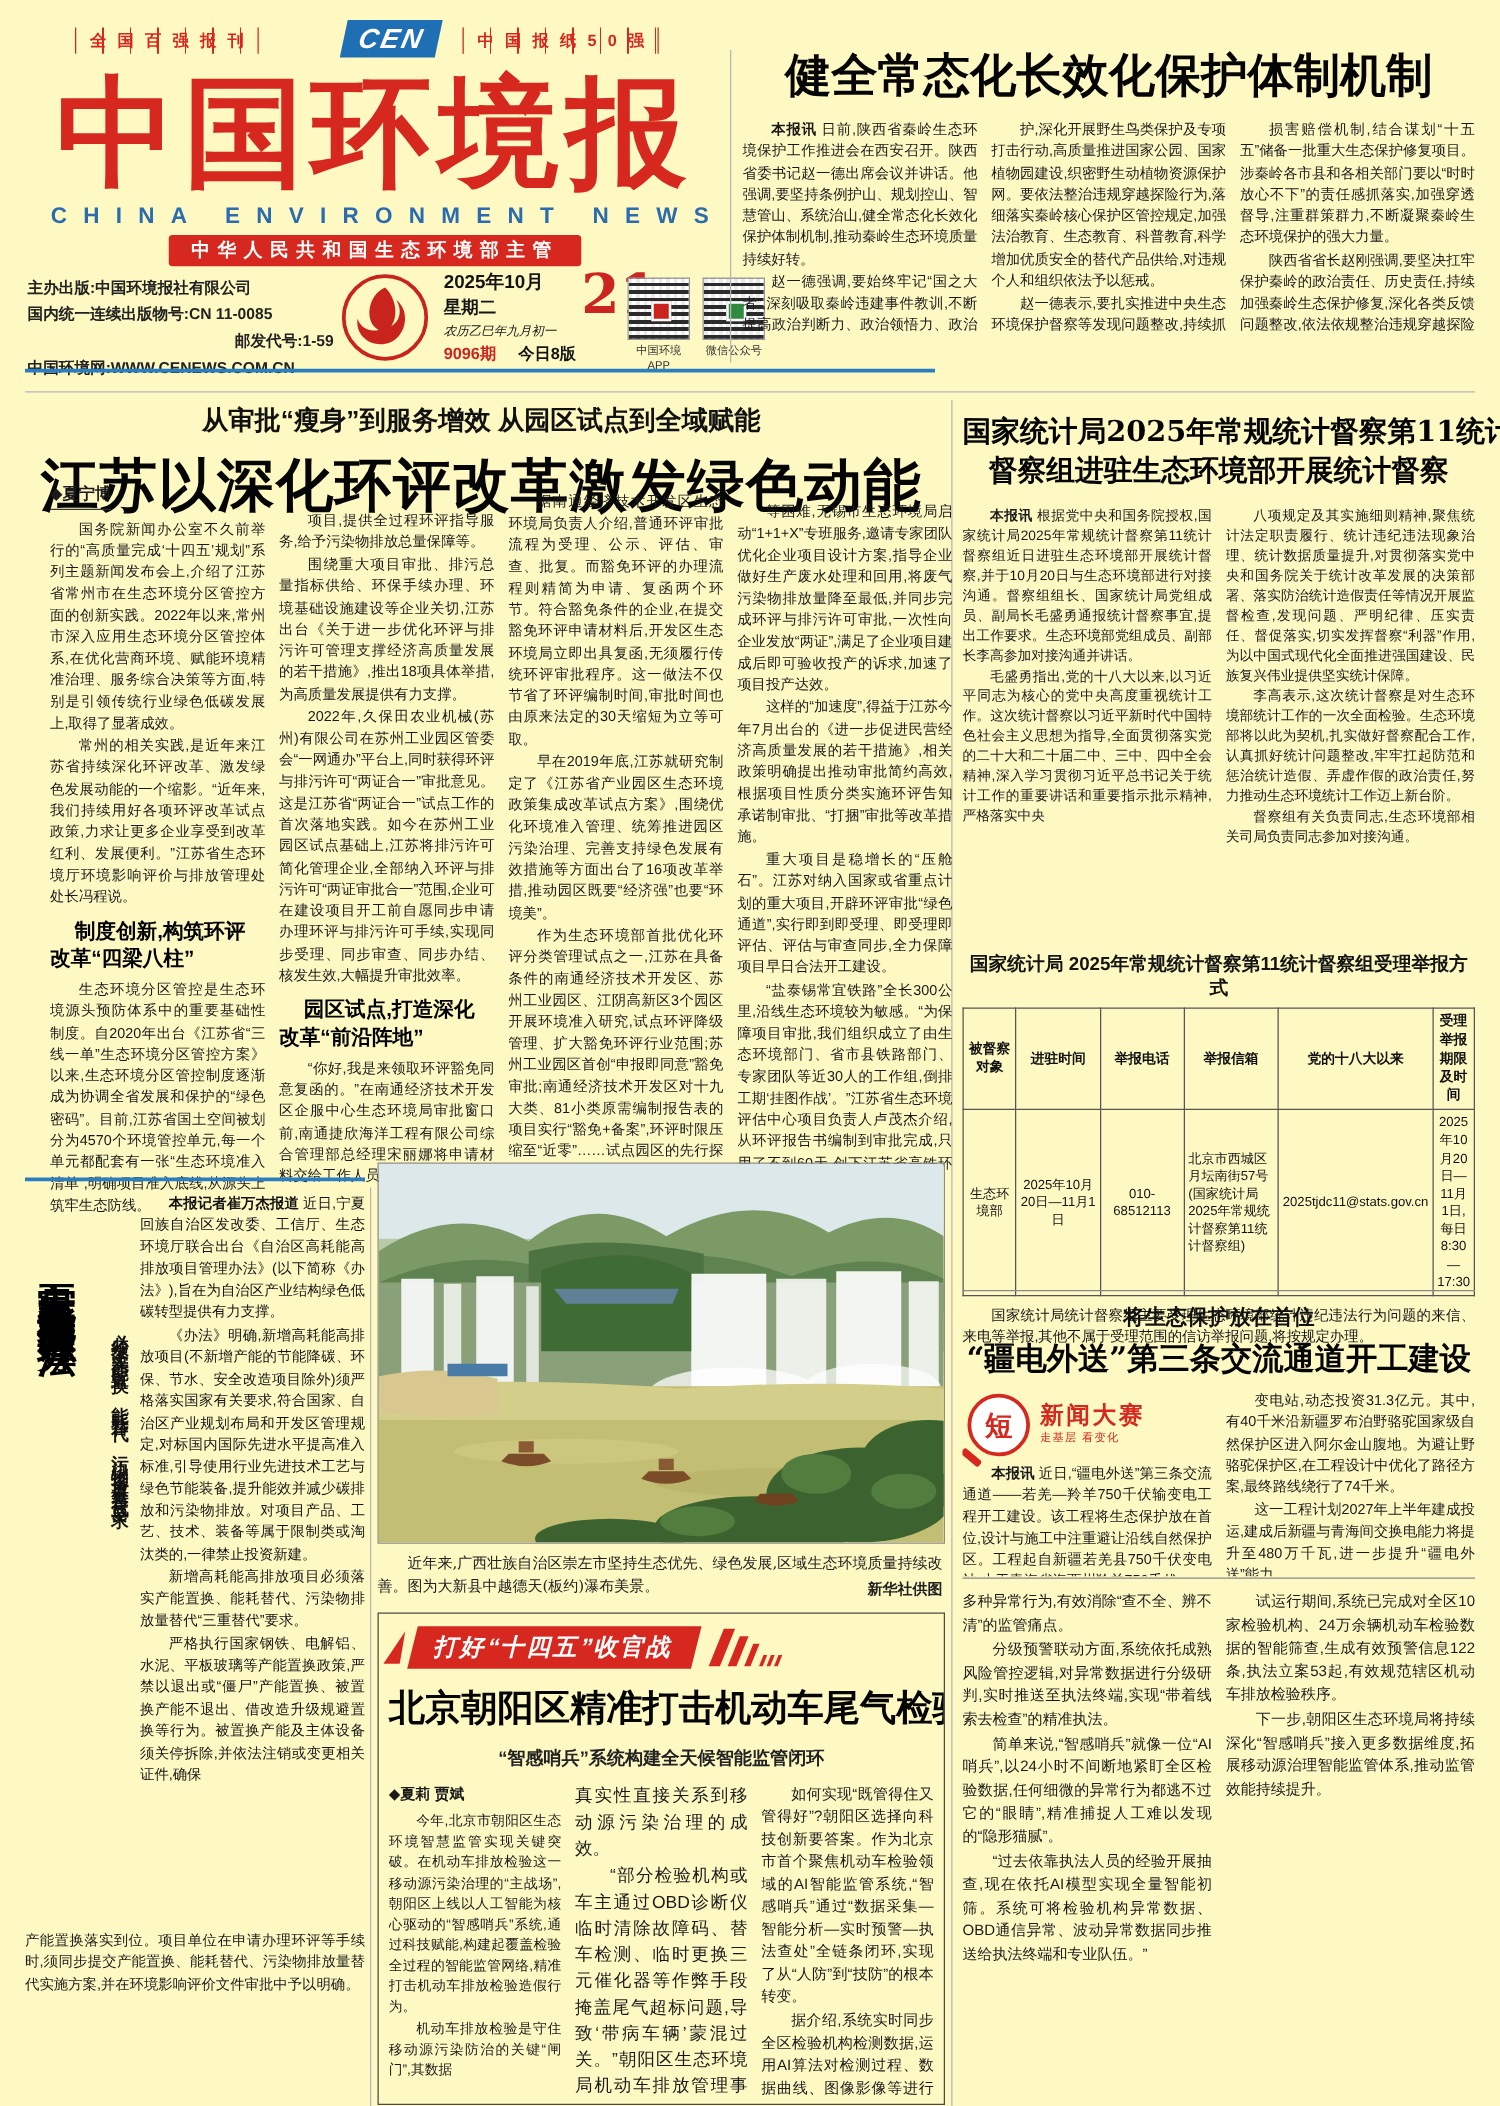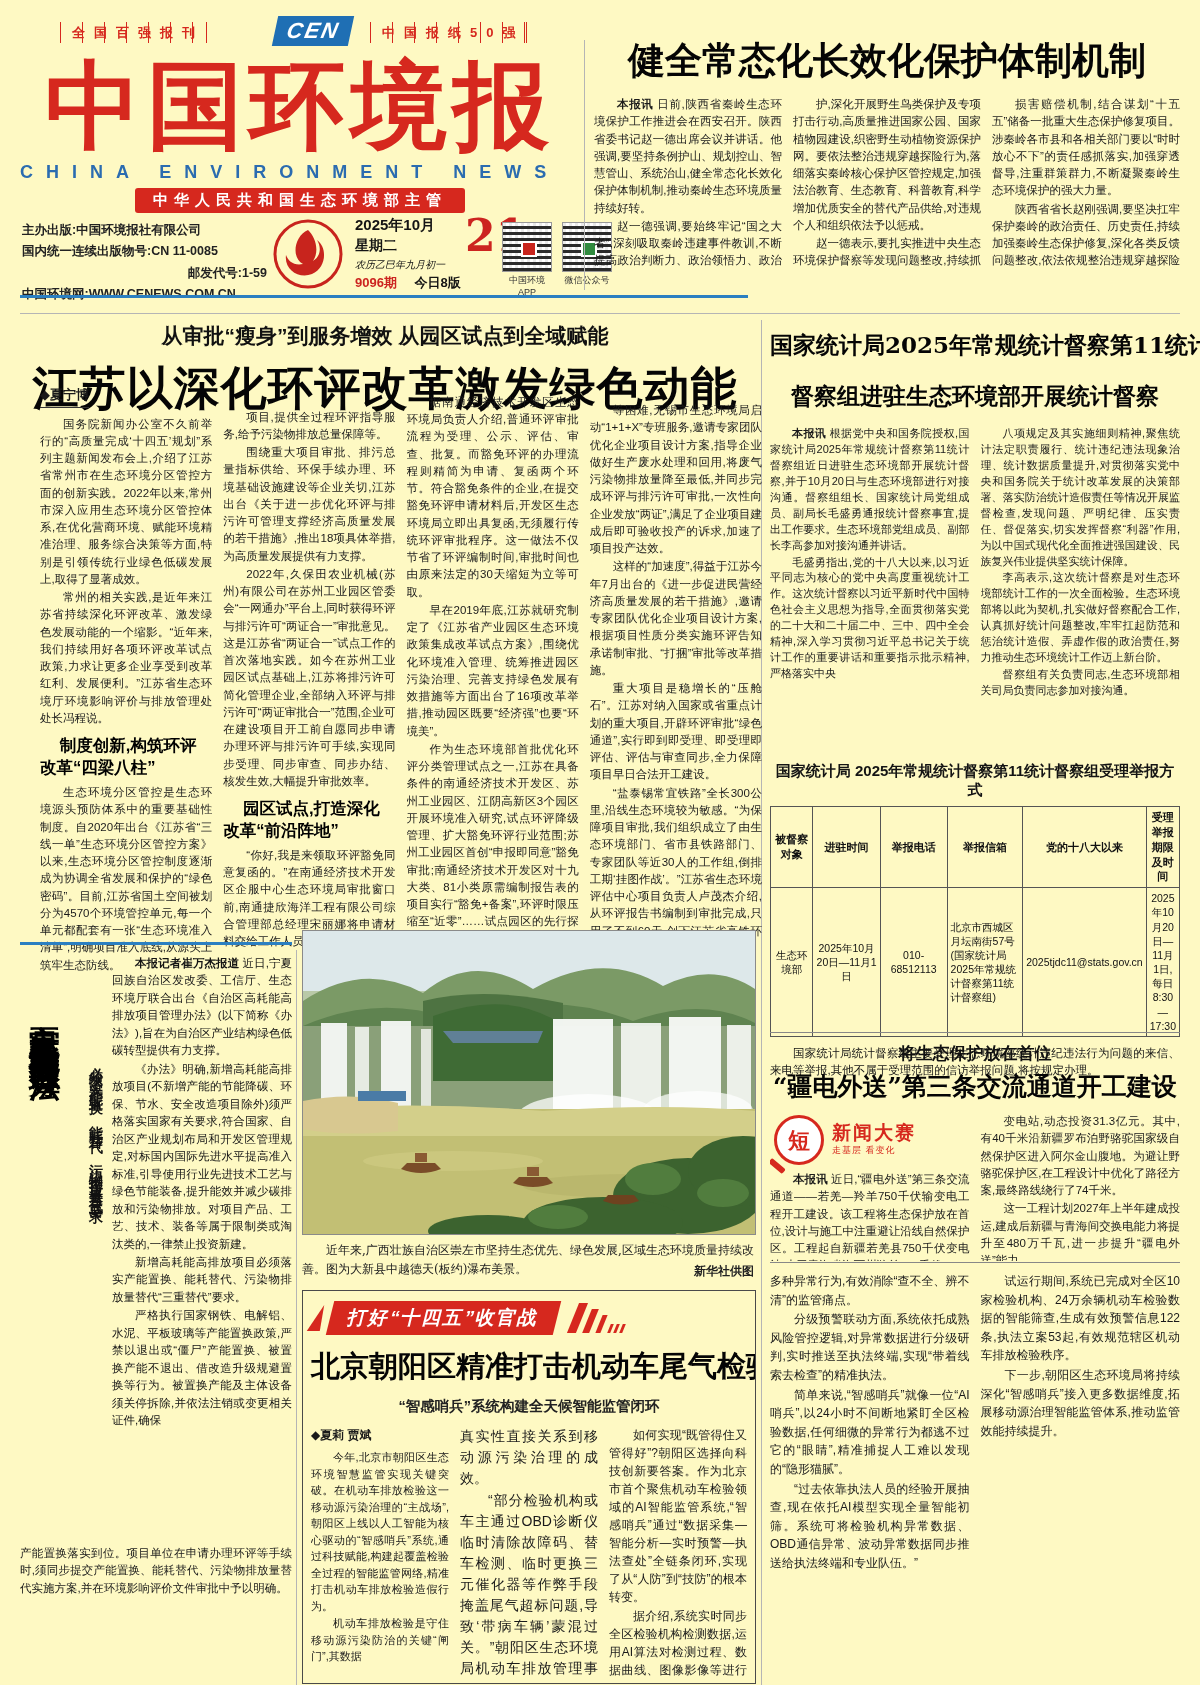--- a/index.html
+++ b/index.html
@@ -85,21 +85,21 @@
       <span class="char-badge">全国百强报刊</span>
     </div>
     <div class="abs" style="left:255px;top:6px;">
       <span class="cen-logo">CEN</span>
     </div>
     <div class="abs" style="left:350px;top:12px;">
       <span class="char-badge">中国报纸50强</span>
     </div>
 
     <div class="abs main-title" style="left:0;top:48px;width:560px;text-align:center;">中国环境报</div>
-    <div class="abs en-title" style="left:0;top:152px;width:560px;text-align:left;">CHINA ENVIRONMENT NEWS</div>
+    <div class="abs en-title" style="left:0;top:152px;width:560px;text-align:right;">CHINA ENVIRONMENT NEWS</div>
     <div class="abs red-bar" style="left:115px;top:178px;width:330px;">中华人民共和国生态环境部主管</div>
 
     <div class="abs pub-lines" style="left:2px;top:210px;width:245px;">
       <div>主办出版:中国环境报社有限公司</div>
       <div>国内统一连续出版物号:CN 11-0085</div>
       <div style="text-align:right;">邮发代号:1-59</div>
       <div>中国环境网:WWW.CENEWS.COM.CN</div>
     </div>
 
     <div class="abs" style="left:252px;top:208px;">
@@ -182,30 +182,30 @@
 
     </div>
     <div class="ncol">
       <p class="p">据南通经济技术开发区生态环境局负责人介绍,普通环评审批流程为受理、公示、评估、审查、批复。而豁免环评的办理流程则精简为申请、复函两个环节。符合豁免条件的企业,在提交豁免环评申请材料后,开发区生态环境局立即出具复函,无须履行传统环评审批程序。这一做法不仅节省了环评编制时间,审批时间也由原来法定的30天缩短为立等可取。</p>
       <p class="p">早在2019年底,江苏就研究制定了《江苏省产业园区生态环境政策集成改革试点方案》,围绕优化环境准入管理、统筹推进园区污染治理、完善支持绿色发展有效措施等方面出台了16项改革举措,推动园区既要“经济强”也要“环境美”。</p>
       <p class="p">作为生态环境部首批优化环评分类管理试点之一,江苏在具备条件的南通经济技术开发区、苏州工业园区、江阴高新区3个园区开展环境准入研究,试点环评降级管理、扩大豁免环评行业范围;苏州工业园区首创“申报即同意”豁免审批;南通经济技术开发区对十九大类、81小类原需编制报告表的项目实行“豁免+备案”,环评时限压缩至“近零”……试点园区的先行探路,为环评制度联动改革积累了宝贵经验。</p>
 
     </div>
     <div class="ncol">
       <p class="p">等困难,无锡市生态环境局启动“1+1+X”专班服务,邀请专家团队优化企业项目设计方案,指导企业做好生产废水处理和回用,将废气污染物排放量降至最低,并同步完成环评与排污许可审批,一次性向企业发放“两证”,满足了企业项目建成后即可验收投产的诉求,加速了项目投产达效。</p>
-      <p class="p">这样的“加速度”,得益于江苏今年7月出台的《进一步促进民营经济高质量发展的若干措施》,邀请专家团队优化企业项目设计方案,根据项目性质分类实施环评告知承诺制审批、“打捆”审批等改革措施。</p>
+      <p class="p">这样的“加速度”,得益于江苏今年7月出台的《进一步促进民营经济高质量发展的若干措施》,相关政策明确提出推动审批简约高效,根据项目性质分类实施环评告知承诺制审批、“打捆”审批等改革措施。</p>
       <p class="p">重大项目是稳增长的“压舱石”。江苏对纳入国家或省重点计划的重大项目,开辟环评审批“绿色通道”,实行即到即受理、即受理即评估、评估与审查同步,全力保障项目早日合法开工建设。</p>
       <p class="p">“盐泰锡常宜铁路”全长300公里,沿线生态环境较为敏感。“为保障项目审批,我们组织成立了由生态环境部门、省市县铁路部门、专家团队等近30人的工作组,倒排工期‘挂图作战’。”江苏省生态环境评估中心项目负责人卢茂杰介绍,从环评报告书编制到审批完成,只用了不到60天,创下江苏省高铁环评审批的最快速度。</p>
 
     </div>
   </div>
 
   <div class="abs" style="left:770px;top:330px;width:410px;">
     <div class="headline" style="font-size:23px;">国家统计局2025年常规统计督察第11统计</div>
-    <div class="headline" style="font-size:23px;margin-top:20px;">督察组进驻生态环境部开展统计督察</div>
+    <div class="headline" style="font-size:23px;margin-top:0;">督察组进驻生态环境部开展统计督察</div>
     <div class="cols" style="margin-top:14px;height:335px;">
       <div class="ncol" style="font-size:11px;line-height:1.45;">
         <p class="p"><b class="lede">本报讯</b><span> 根据党中央和国务院授权,国家统计局2025年常规统计督察第11统计督察组近日进驻生态环境部开展统计督察,并于10月20日与生态环境部进行对接沟通。督察组组长、国家统计局党组成员、副局长毛盛勇通报统计督察事宜,提出工作要求。生态环境部党组成员、副部长李高参加对接沟通并讲话。</span></p>
         <p class="p">毛盛勇指出,党的十八大以来,以习近平同志为核心的党中央高度重视统计工作。这次统计督察以习近平新时代中国特色社会主义思想为指导,全面贯彻落实党的二十大和二十届二中、三中、四中全会精神,深入学习贯彻习近平总书记关于统计工作的重要讲话和重要指示批示精神,严格落实中央</p>
       </div>
       <div class="ncol" style="font-size:11px;line-height:1.45;">
         <p class="p">八项规定及其实施细则精神,聚焦统计法定职责履行、统计违纪违法现象治理、统计数据质量提升,对贯彻落实党中央和国务院关于统计改革发展的决策部署、落实防治统计造假责任等情况开展监督检查,发现问题、严明纪律、压实责任、督促落实,切实发挥督察“利器”作用,为以中国式现代化全面推进强国建设、民族复兴伟业提供坚实统计保障。</p>
         <p class="p">李高表示,这次统计督察是对生态环境部统计工作的一次全面检验。生态环境部将以此为契机,扎实做好督察配合工作,认真抓好统计问题整改,牢牢扛起防范和惩治统计造假、弄虚作假的政治责任,努力推动生态环境统计工作迈上新台阶。</p>
         <p class="p">督察组有关负责同志,生态环境部相关司局负责同志参加对接沟通。</p>
       </div>

